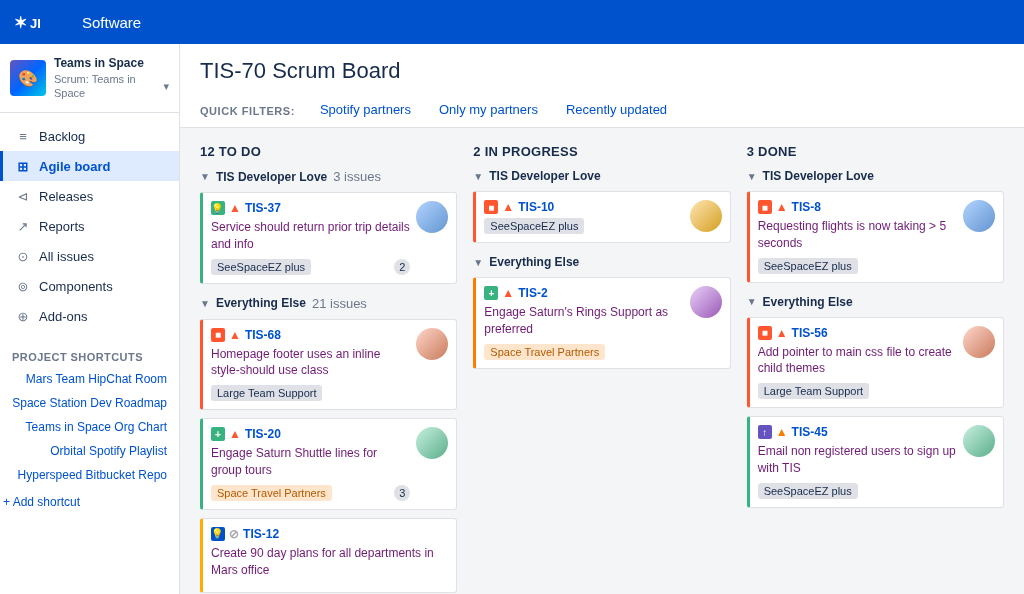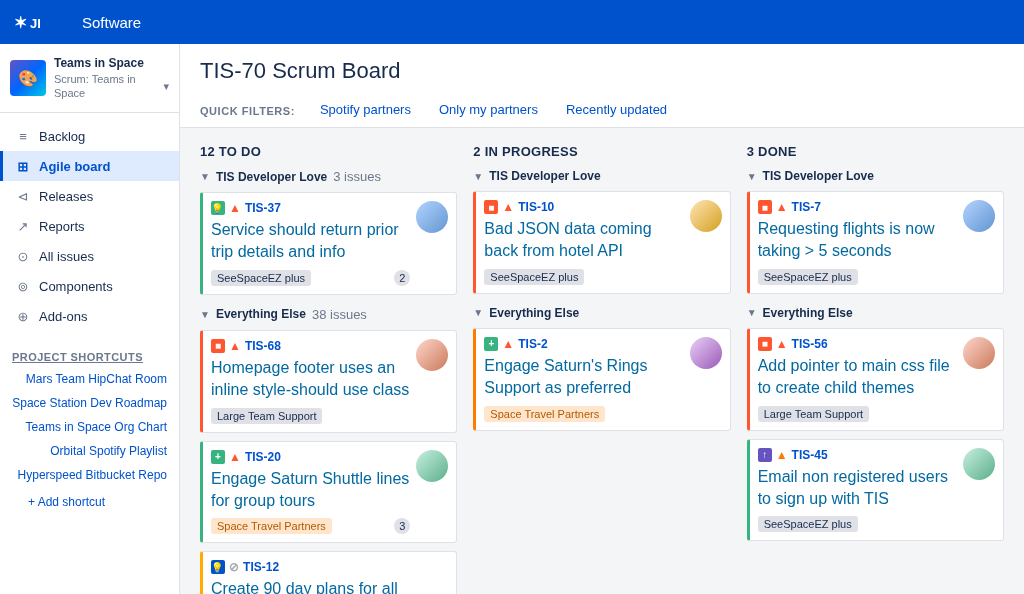--- a/index.html
+++ b/index.html
@@ -77,36 +77,35 @@
     .nav-icon { width: 16px; height: 16px; display: flex; align-items: center; justify-content: center; color: #6b778c; font-size: 13px; }
     .nav-item.active .nav-icon { color: #0052cc; }
 
     .sidebar-section-title {
       font-size: 11px;
       font-weight: 700;
       color: #6b778c;
       text-transform: uppercase;
       padding: 12px 12px 4px;
       letter-spacing: 0.04em;
-      text-decoration: underline;
     }
     .shortcut-link {
       display: block;
       padding: 5px 12px;
       color: #0052cc;
       font-size: 12px;
       cursor: pointer;
       text-decoration: none;
       text-align: right;
     }
     .add-shortcut {
       display: flex;
       align-items: center;
       gap: 4px;
-      padding: 8px 28px;
+      padding: 8px 3px;
       color: #0052cc;
       font-size: 12px;
       cursor: pointer;
     }
 
     
     .main-content {
       flex: 1;
       display: flex;
       flex-direction: column;
@@ -232,22 +231,22 @@
     .icon-task { background: #0052cc; color: white; }
     .icon-improvement { background: #6554c0; color: white; }
 
     .priority-arrow {
       font-size: 12px;
     }
     .priority-high { color: #ff5630; }
     .priority-medium { color: #ff7a00; }
 
     .card-title {
-      font-size: 16px;
-      color: #0369a1;
+      font-size: 12px;
+      color: #701a75;
       line-height: 1.4;
       margin-bottom: 6px;
     }
     .card-footer {
       display: flex;
       align-items: center;
       gap: 20px;
       flex-wrap: wrap;
     }
     .card-tag {
@@ -394,21 +393,21 @@
                   </div>
                 </div>
                 <div class="card-avatar av1"></div>
               </div>
             </div>
 
             <div class="swim-lane">
               <div class="swim-lane-header">
                 <span class="chevron">▼</span>
                 <span class="swim-lane-title">Everything Else</span>
-                <span class="swim-lane-count">38 issues</span>
+                <span class="swim-lane-count">21 issues</span>
               </div>
 
               <div class="card border-red">
                 <div class="card-body">
                   <div class="card-id">
                     <span class="card-issue-icon icon-bug">■</span>
                     <span class="priority-arrow priority-high">▲</span>
                     <span>TIS-68</span>
                   </div>
                   <div class="card-title">Homepage footer uses an inline style-should use class</div>
@@ -459,21 +458,20 @@
                 <span class="swim-lane-title">TIS Developer Love</span>
               </div>
 
               <div class="card border-red">
                 <div class="card-body">
                   <div class="card-id">
                     <span class="card-issue-icon icon-bug">■</span>
                     <span class="priority-arrow priority-high">▲</span>
                     <span>TIS-10</span>
                   </div>
-                  <div class="card-title">Bad JSON data coming back from hotel API</div>
                   <div class="card-footer">
                     <span class="card-tag">SeeSpaceEZ plus</span>
                   </div>
                 </div>
                 <div class="card-avatar av4"></div>
               </div>
             </div>
 
             <div class="swim-lane">
               <div class="swim-lane-header">
@@ -507,21 +505,21 @@
               <div class="swim-lane-header">
                 <span class="chevron">▼</span>
                 <span class="swim-lane-title">TIS Developer Love</span>
               </div>
 
               <div class="card border-red">
                 <div class="card-body">
                   <div class="card-id">
                     <span class="card-issue-icon icon-bug">■</span>
                     <span class="priority-arrow priority-high">▲</span>
-                    <span>TIS-7</span>
+                    <span>TIS-8</span>
                   </div>
                   <div class="card-title">Requesting flights is now taking &gt; 5 seconds</div>
                   <div class="card-footer">
                     <span class="card-tag">SeeSpaceEZ plus</span>
                   </div>
                 </div>
                 <div class="card-avatar av1"></div>
               </div>
             </div>
 

